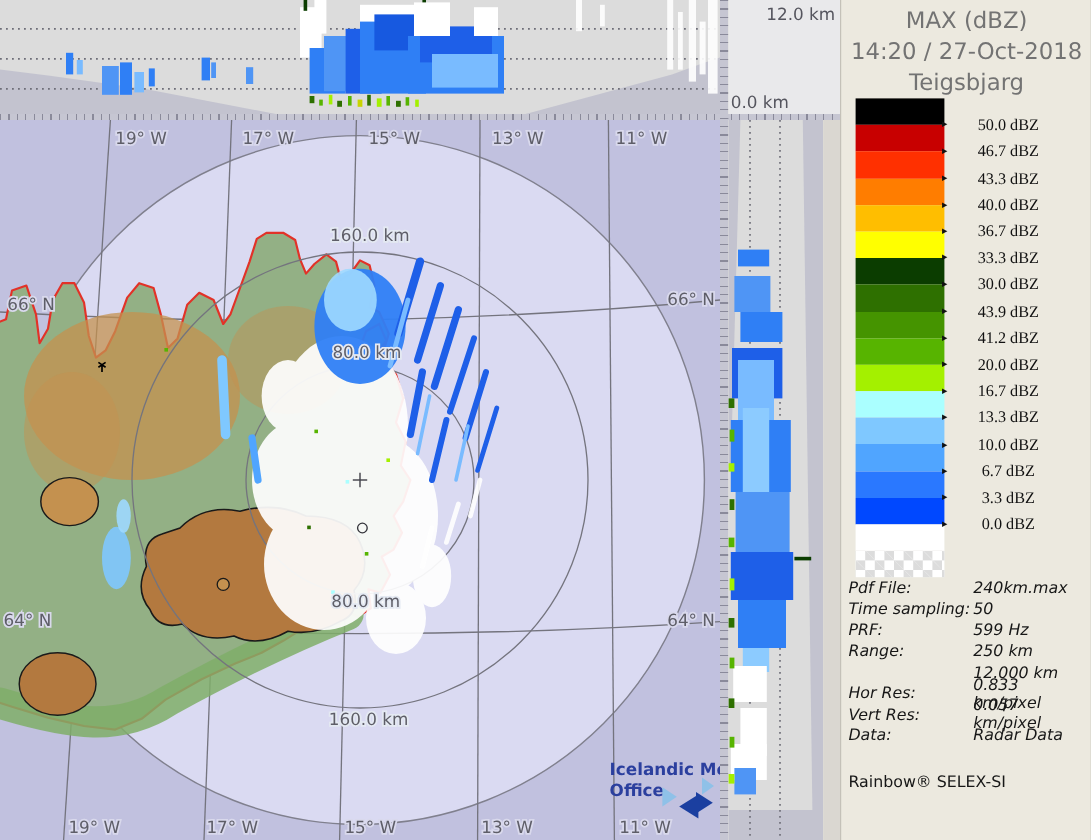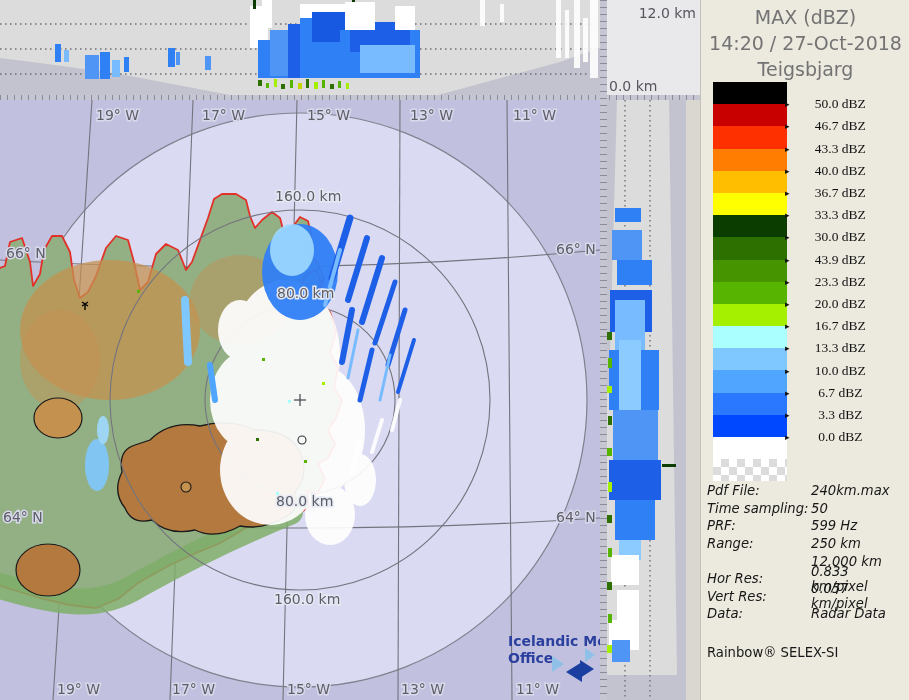--- a/index.html
+++ b/index.html
@@ -367,21 +367,21 @@
         <div class="lvl" style="top: 155.4px;">
           <span class="arrow">▸</span>
           <span class="txt">30.0 dBZ</span>
         </div>
         <div class="lvl" style="top: 177.6px;">
           <span class="arrow">▸</span>
           <span class="txt">43.9 dBZ</span>
         </div>
         <div class="lvl" style="top: 199.8px;">
           <span class="arrow">▸</span>
-          <span class="txt">23.3 dBZ</span>
+          <span class="txt">41.2 dBZ</span>
         </div>
         <div class="lvl" style="top: 222px;">
           <span class="arrow">▸</span>
           <span class="txt">20.0 dBZ</span>
         </div>
         <div class="lvl" style="top: 244.2px;">
           <span class="arrow">▸</span>
           <span class="txt">16.7 dBZ</span>
         </div>
         <div class="lvl" style="top: 266.4px;">

